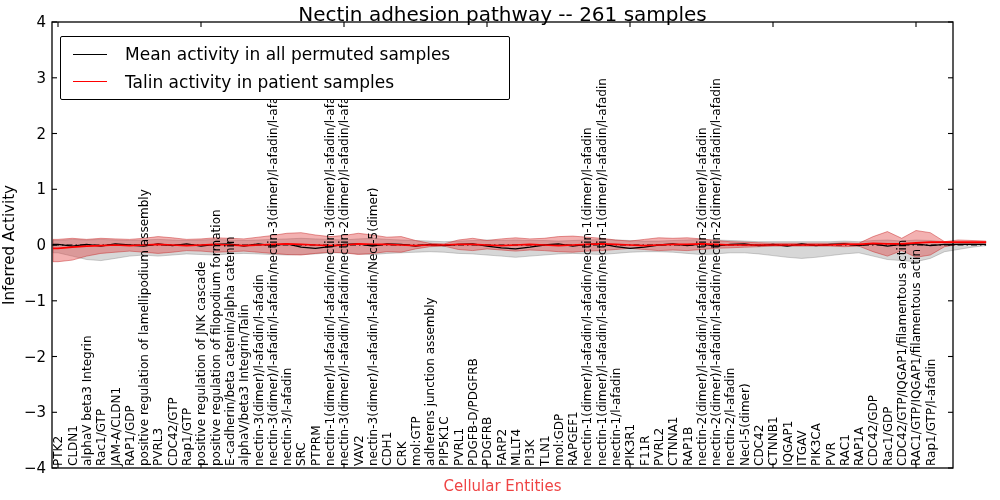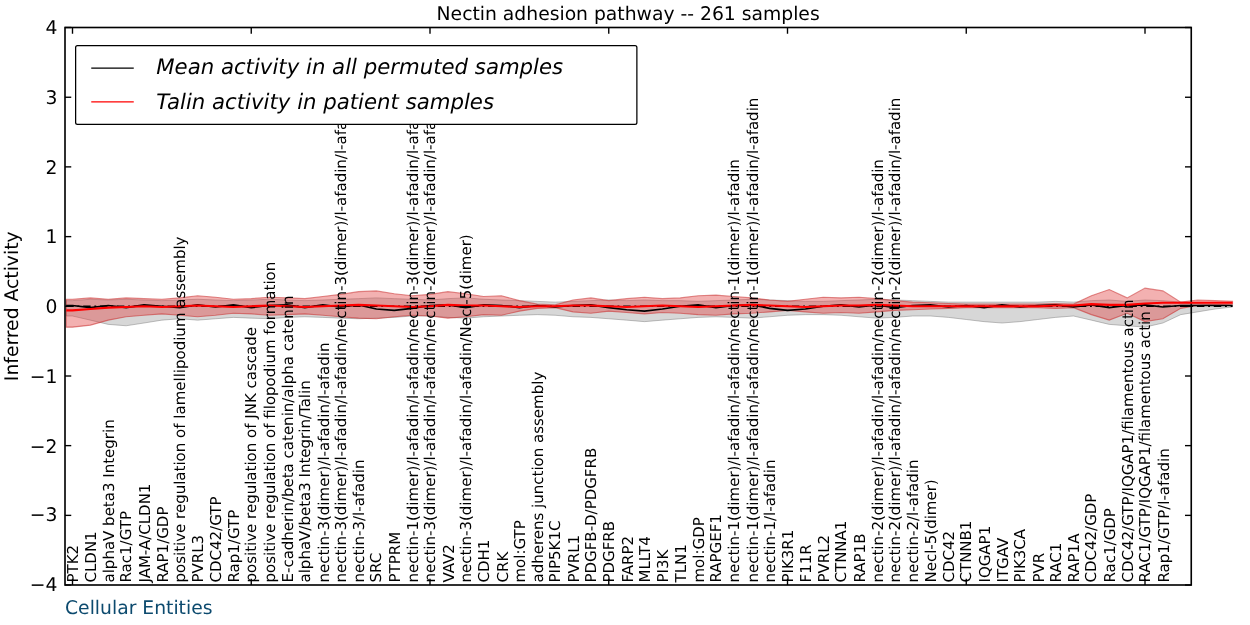--- a/index.html
+++ b/index.html
@@ -3,29 +3,29 @@
 <meta charset="utf-8">
 <style>
   html,body{margin:0;padding:0;background:#ffffff;}
   body{font-family:"DejaVu Sans","Liberation Sans",sans-serif;}
   #figure{position:relative;width:1000px;height:500px;background:#ffffff;overflow:hidden;}
   #chart-svg{position:absolute;left:0;top:0;z-index:1;}
   #x-entity-labels{position:absolute;left:52px;top:22px;width:901px;height:446px;overflow:hidden;z-index:2;}
   .xlabel{position:absolute;bottom:2px;white-space:nowrap;font-size:12px;line-height:14px;color:#000;
           transform-origin:0 100%;transform:rotate(-90deg);}
   .ytick-label{position:absolute;left:0;width:46px;text-align:right;font-size:15px;color:#000;}
-  #chart-title{position:absolute;left:52px;top:2px;width:901px;text-align:center;font-size:15px;color:#000;z-index:3;}
-  #x-axis-label{position:absolute;left:52px;top:477px;width:901px;font-size:15px;color:#0c4a6e;z-index:3;}
+  #chart-title{position:absolute;left:52px;top:2px;width:901px;text-align:center;font-size:20px;color:#000;z-index:3;}
+  #x-axis-label{position:absolute;left:52px;top:477px;width:901px;text-align:center;font-size:15px;color:#ef4444;z-index:3;}
   #y-axis-label{position:absolute;left:-56px;top:236px;width:130px;text-align:center;font-size:15px;color:#000;
                 transform:rotate(-90deg);z-index:3;}
   #legend{position:absolute;left:60px;top:36px;width:448px;height:62px;background:#ffffff;
           border:1.6px solid #000;border-radius:2px;z-index:4;display:flex;flex-direction:column;justify-content:space-evenly;}
   .legend-row{display:flex;align-items:center;padding-left:12px;}
   .legend-sample{width:34px;height:0;border-top:1.8px solid #000;margin-right:18px;flex:none;}
-  .legend-label{font-size:17px;color:#000;white-space:nowrap;font-style:italic;}
+  .legend-label{font-size:17px;color:#000;white-space:nowrap;}
 </style>
 </head>
 <body>
 
 <div id="figure">
   <svg id="chart-svg" width="1000" height="500">
       <polygon points="53.0,240.5 58.0,240.5 72.3,239.4 86.6,240.0 100.9,239.4 115.2,240.0 129.5,240.5 143.8,240.0 158.1,239.4 172.4,240.0 186.7,240.5 201.0,240.0 215.3,239.4 229.6,240.0 243.9,240.5 258.2,240.0 272.5,239.4 286.8,238.9 301.1,238.3 315.4,238.9 329.7,239.4 344.0,240.0 358.3,238.9 372.6,238.3 386.9,239.4 401.2,240.0 415.5,240.5 429.8,241.1 444.1,241.7 458.4,241.1 472.7,240.5 487.0,240.0 501.3,240.5 515.6,240.0 529.9,240.5 544.2,240.5 558.5,241.1 572.8,240.5 587.1,240.0 601.4,239.4 615.7,240.0 630.0,240.5 644.3,241.1 658.6,241.1 672.9,240.5 687.2,240.0 701.5,239.4 715.8,240.0 730.1,240.5 744.4,241.1 758.7,241.7 773.0,241.7 787.3,241.7 801.6,241.7 815.9,241.7 830.2,241.7 844.5,241.1 858.8,241.7 873.1,240.5 887.4,240.0 901.7,241.1 916.0,240.0 930.3,240.5 944.6,241.7 958.0,242.8 972.0,243.9 986.0,244.4 986.0,245.6 972.0,247.2 958.0,249.5 944.6,251.7 930.3,258.4 916.0,261.7 901.7,260.6 887.4,259.5 873.1,256.1 858.8,252.8 844.5,253.9 830.2,255.6 815.9,257.3 801.6,258.4 787.3,257.3 773.0,255.6 758.7,253.9 744.4,252.8 730.1,252.8 715.8,253.9 701.5,254.5 687.2,253.4 672.9,252.2 658.6,251.7 644.3,251.7 630.0,252.2 615.7,253.4 601.4,254.5 587.1,253.9 572.8,253.4 558.5,253.9 544.2,255.0 529.9,256.1 515.6,257.3 501.3,256.1 487.0,255.0 472.7,253.9 458.4,253.4 444.1,252.2 429.8,251.7 415.5,252.2 401.2,252.8 386.9,253.4 372.6,254.5 358.3,253.9 344.0,252.8 329.7,252.8 315.4,253.9 301.1,254.5 286.8,255.0 272.5,254.5 258.2,253.9 243.9,253.4 229.6,253.9 215.3,255.0 201.0,254.5 186.7,253.9 172.4,255.0 158.1,256.1 143.8,255.0 129.5,256.1 115.2,258.4 100.9,260.6 86.6,259.5 72.3,256.1 58.0,252.8 53.0,252.8" fill="rgba(140,140,140,0.35)" stroke="rgba(120,120,120,0.45)" stroke-width="0.8"></polygon>
       <polygon points="53.0,239.4 58.0,239.4 72.3,238.3 86.6,239.4 100.9,238.3 115.2,238.9 129.5,239.4 143.8,238.3 158.1,236.6 172.4,237.8 186.7,239.4 201.0,238.9 215.3,237.8 229.6,238.3 243.9,238.9 258.2,237.2 272.5,235.5 286.8,233.3 301.1,232.7 315.4,235.0 329.7,236.6 344.0,235.5 358.3,233.3 372.6,235.0 386.9,237.2 401.2,236.6 415.5,240.5 429.8,243.3 444.1,243.9 458.4,240.0 472.7,238.3 487.0,240.5 501.3,238.9 515.6,237.8 529.9,238.9 544.2,238.3 558.5,236.6 572.8,236.1 587.1,237.2 601.4,238.3 615.7,240.0 630.0,241.1 644.3,239.4 658.6,237.8 672.9,238.3 687.2,237.8 701.5,238.9 715.8,240.5 730.1,241.7 744.4,242.2 758.7,242.8 773.0,243.3 787.3,243.3 801.6,243.3 815.9,243.3 830.2,243.3 844.5,242.8 858.8,243.3 873.1,236.6 887.4,231.6 901.7,238.3 916.0,230.5 930.3,232.7 944.6,241.7 958.0,240.0 972.0,240.5 986.0,241.1 986.0,243.3 972.0,243.9 958.0,244.4 944.6,246.7 930.3,255.0 916.0,257.3 901.7,250.6 887.4,256.1 873.1,251.7 858.8,246.1 844.5,246.7 830.2,246.1 815.9,246.1 801.6,246.1 787.3,246.1 773.0,246.1 758.7,246.7 744.4,247.2 730.1,247.8 715.8,248.3 701.5,249.5 687.2,250.6 672.9,250.0 658.6,250.6 644.3,249.5 630.0,248.3 615.7,249.5 601.4,250.6 587.1,251.1 572.8,252.2 558.5,251.7 544.2,250.6 529.9,250.0 515.6,251.1 501.3,250.0 487.0,248.9 472.7,250.6 458.4,249.5 444.1,246.1 429.8,246.7 415.5,248.9 401.2,252.2 386.9,251.7 372.6,253.4 358.3,254.5 344.0,252.8 329.7,252.2 315.4,253.4 301.1,255.0 286.8,254.5 272.5,253.4 258.2,252.2 243.9,251.1 229.6,251.7 215.3,252.2 201.0,251.1 186.7,250.6 172.4,252.2 158.1,253.4 143.8,252.2 129.5,251.1 115.2,252.2 100.9,253.4 86.6,256.1 72.3,260.1 58.0,261.7 53.0,261.7" fill="rgba(225,60,60,0.40)" stroke="rgba(200,45,45,0.55)" stroke-width="0.9"></polygon>
       <rect x="52" y="22" width="901" height="446" fill="none" stroke="#000000" stroke-width="1.3"></rect>
       <line x1="52" y1="22.0" x2="57" y2="22.0" stroke="#000" stroke-width="1.1"></line>

